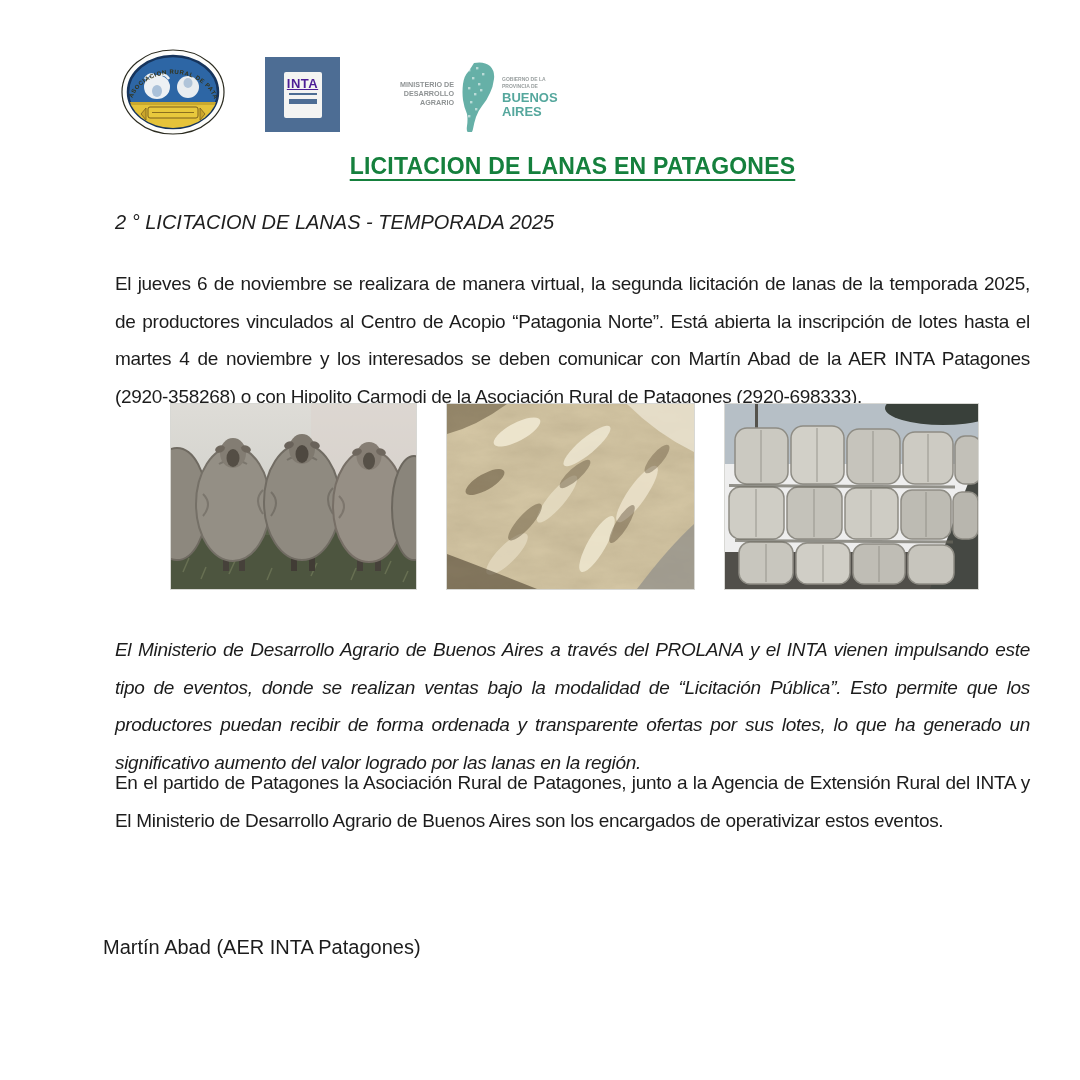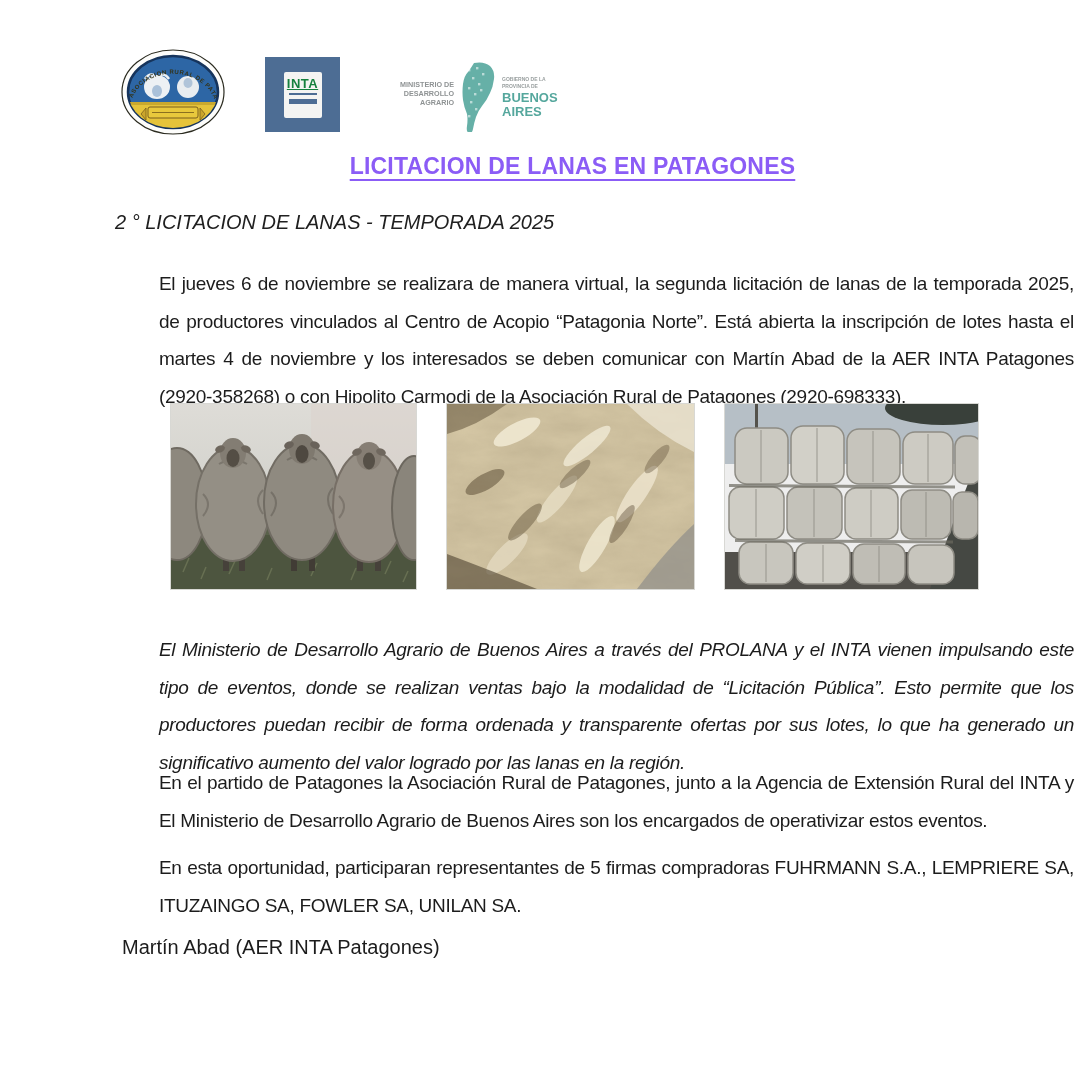--- a/index.html
+++ b/index.html
@@ -7,36 +7,36 @@
     position:relative;width:1080px;height:1080px;background:#ffffff;overflow:hidden;
     font-family:"Liberation Sans",sans-serif;color:#1c1c1c;
   }
   
   .logos-row{position:absolute;top:46px;left:118px;display:flex;align-items:flex-start;}
   .logo-rural{width:110px;height:96px;display:block;}
   .logo-inta{width:75px;height:75px;margin-left:37px;margin-top:11px;background:#4d6d94;
     display:flex;align-items:center;justify-content:center;}
   .inta-frame{width:38px;height:46px;background:#f4f4f2;border-radius:2px;
     display:flex;flex-direction:column;align-items:center;padding-top:5px;box-sizing:border-box;}
-  .inta-word{font-size:13px;font-weight:bold;color:#15803d;letter-spacing:0.5px;line-height:13px;text-decoration:underline;}
+  .inta-word{font-size:13px;font-weight:bold;color:#4c1d95;letter-spacing:0.5px;line-height:13px;text-decoration:underline;}
   .inta-line{width:28px;height:2px;background:#4d6d94;margin-top:3px;}
   .inta-line.thick{height:5px;margin-top:4px;}
   .logo-min{width:170px;height:72px;margin-left:50px;margin-top:14px;display:block;}
   
   .doc-title{position:absolute;top:153px;left:115px;width:915px;text-align:center;
-    font-size:23px;font-weight:bold;color:#8b5cf6;letter-spacing:0.2px;}
+    font-size:23px;font-weight:bold;color:#15803d;letter-spacing:0.2px;}
   .doc-title span{text-decoration:underline;text-decoration-thickness:2px;text-underline-offset:5px;}
   .doc-subtitle{position:absolute;top:211px;left:115px;font-size:20px;color:#202020;font-style:italic;}
   .para{position:absolute;left:115px;width:915px;text-align:justify;
-    font-size:19px;line-height:37.5px;color:#1c1c1c;letter-spacing:-0.3px;margin-left:44px;}
+    font-size:19px;line-height:37.5px;color:#1c1c1c;letter-spacing:-0.3px;}
   .para-1{top:246px;}
   .para-2{top:612px;font-style:italic;}
   .para-3{top:745px;}
   .para-4{top:830px;}
-  .signature{position:absolute;top:936px;left:122px;font-size:20px;color:#1c1c1c;}
+  .signature{position:absolute;top:936px;left:103px;font-size:20px;color:#1c1c1c;}
   
   .photos-row{position:absolute;top:403px;left:170px;display:flex;}
   .photo{display:block;border:1px solid #d8d8d4;background:#eee;}
   .photo + .photo{margin-left:29px;}
 </style>
 </head>
 <body>
 
 <div class="page">
 
@@ -236,17 +236,16 @@
       </g>
       <g stroke="#6b695f" stroke-width="3" opacity="0.7">
         <line x1="4" y1="81.5" x2="230" y2="83"></line>
         <line x1="10" y1="136.5" x2="228" y2="138"></line>
       </g>
     </svg>
   </div>
 
   <p class="para para-2">El Ministerio de Desarrollo Agrario de Buenos Aires a través del PROLANA y el INTA vienen impulsando este tipo de eventos, donde se realizan ventas bajo la modalidad de “Licitación Pública”. Esto permite que los productores puedan recibir de forma ordenada y transparente ofertas por sus lotes, lo que ha generado un significativo aumento del valor logrado por las lanas en la región.</p>
   <p class="para para-3">En el partido de Patagones la Asociación Rural de Patagones, junto a la Agencia de Extensión Rural del INTA y El Ministerio de Desarrollo Agrario de Buenos Aires son los encargados de operativizar estos eventos.</p>
-  <p class="para para-4">En esta oportunidad, participaran representantes de 5 firmas compradoras FUHRMANN S.A., LEMPRIERE SA, ITUZAINGO SA, FOWLER SA, UNILAN SA.</p>
 
   <div class="signature">Martín Abad (AER INTA Patagones)</div>
 
 </div>
 
 </body></html>

